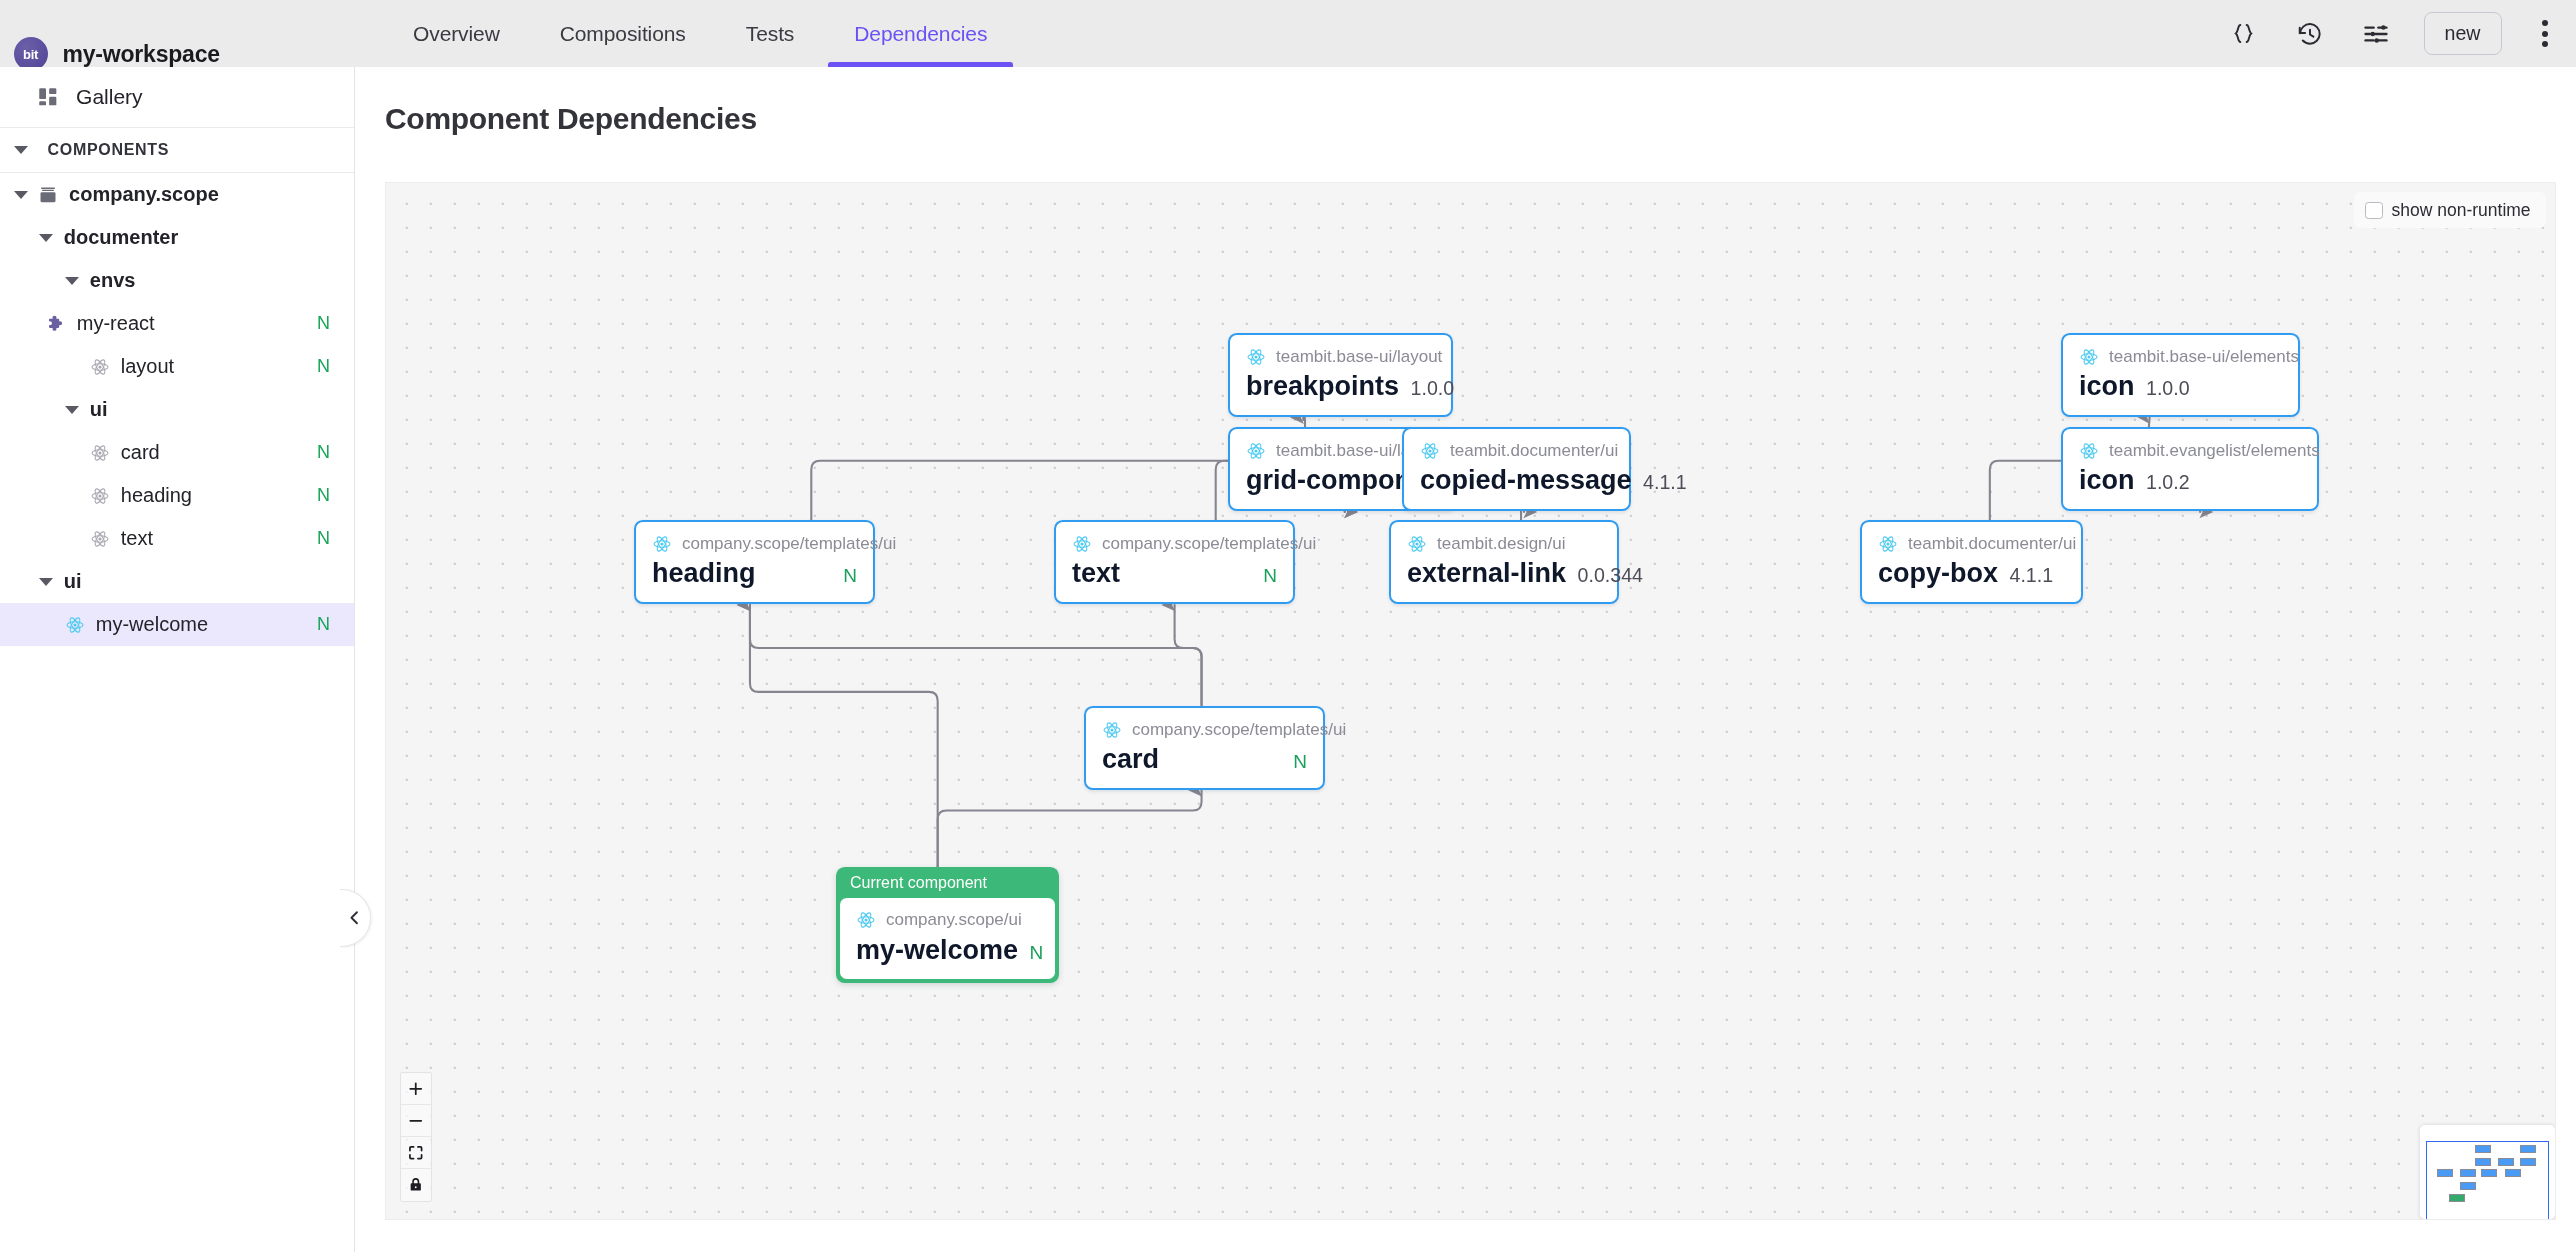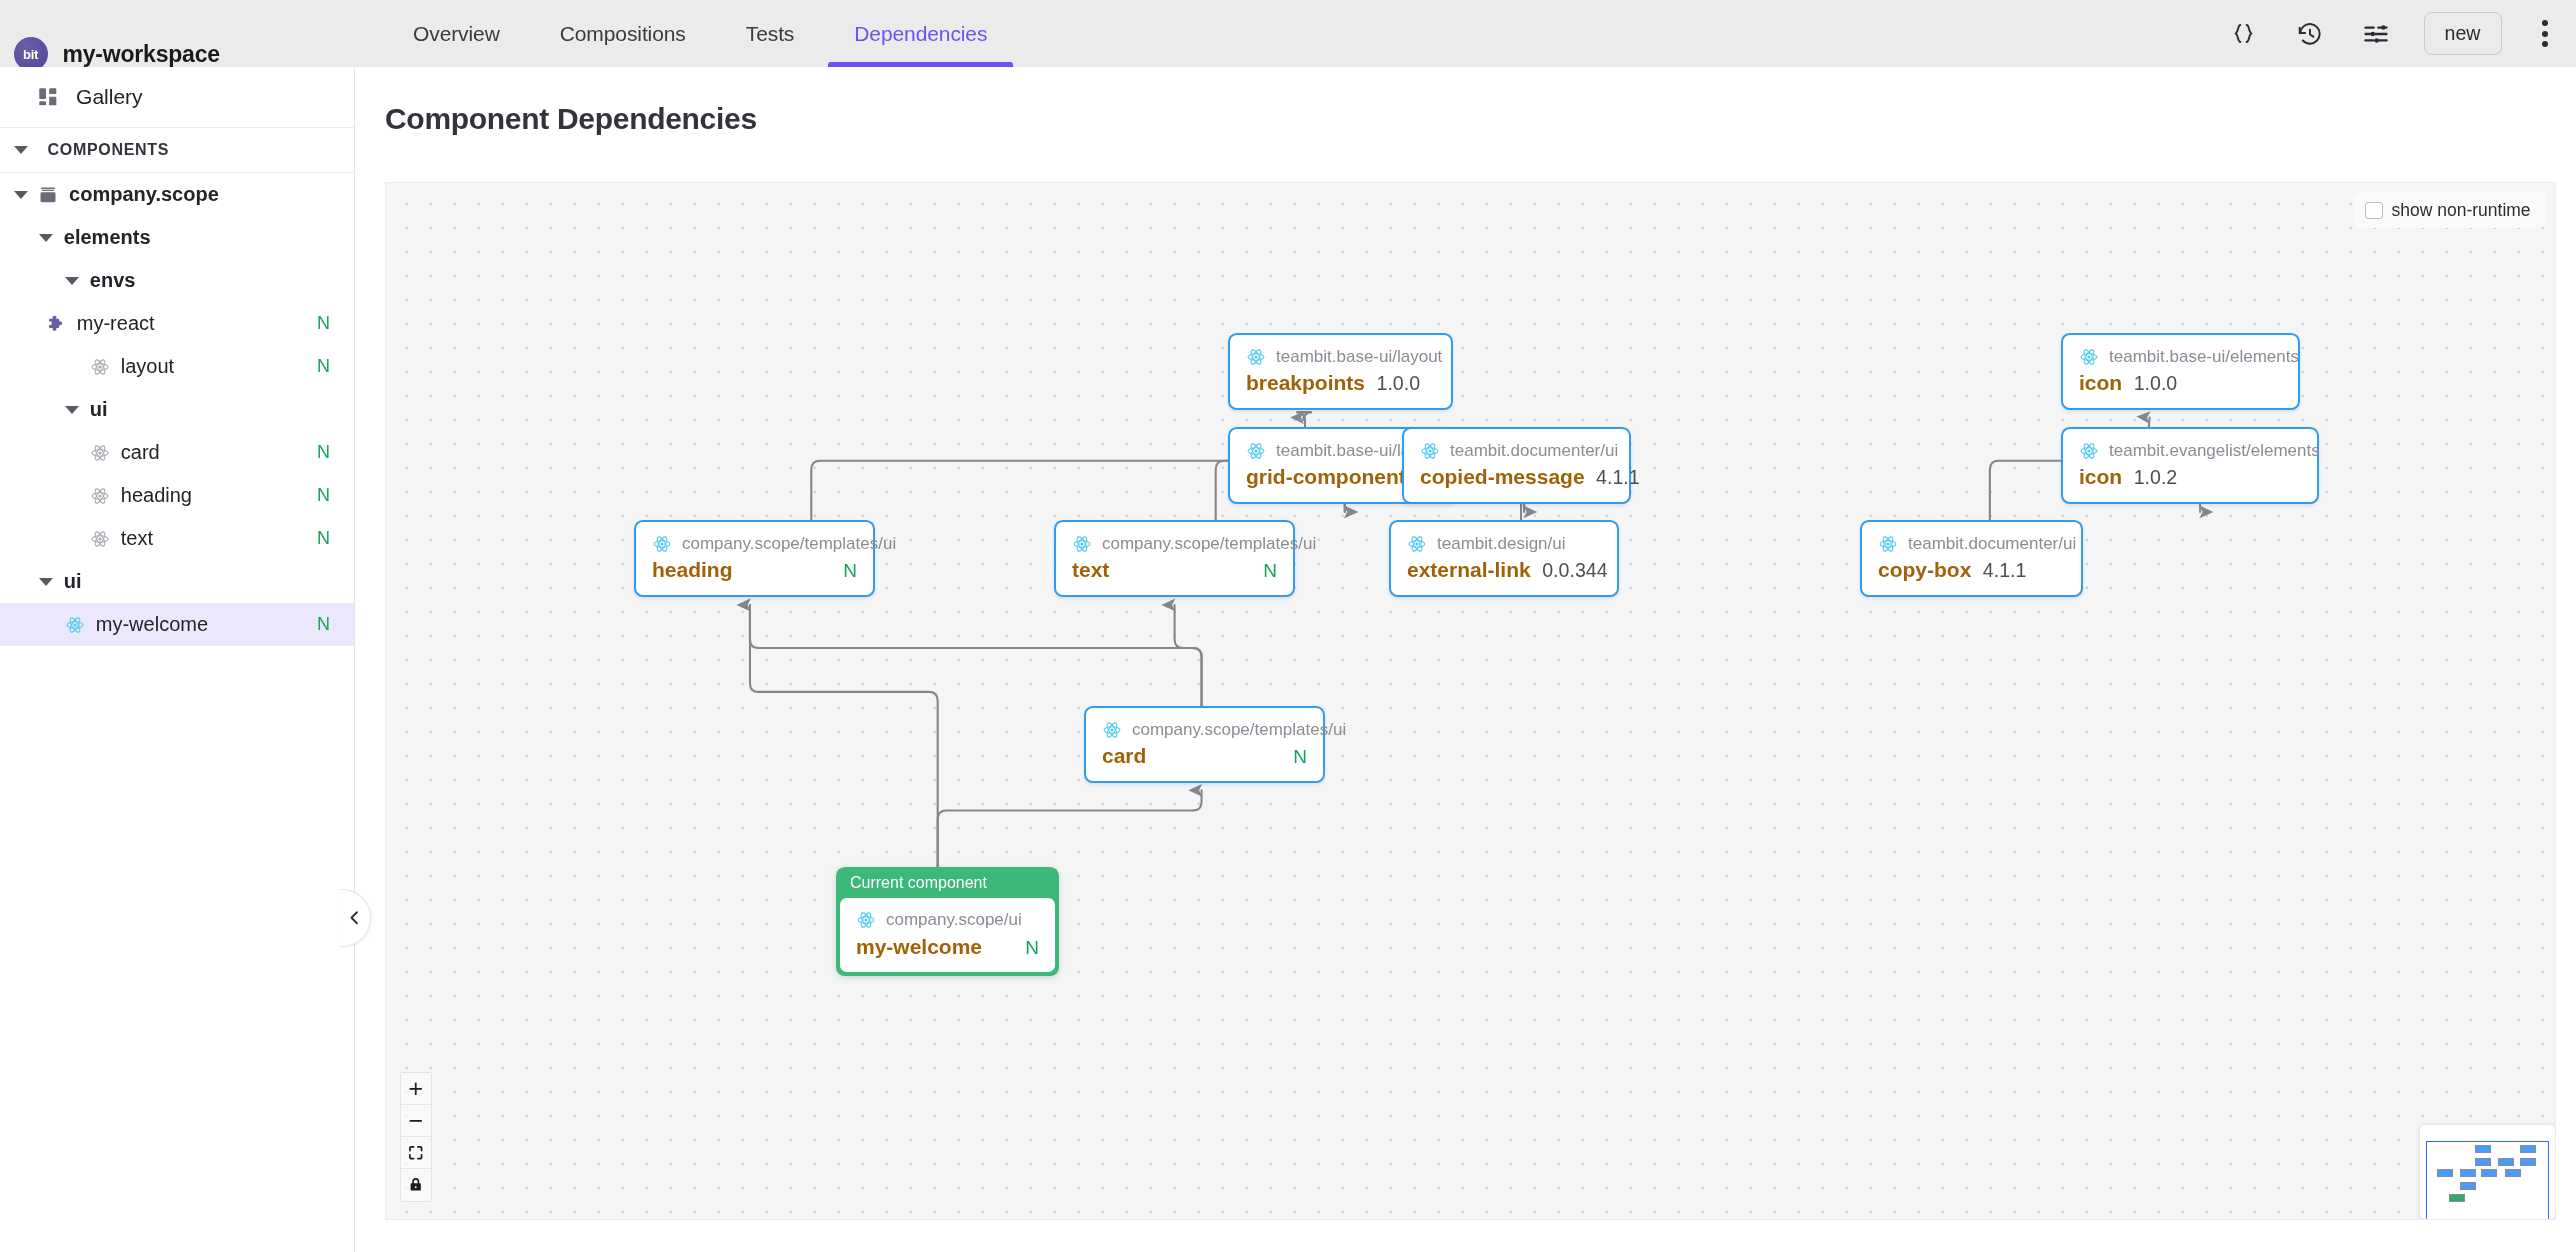--- a/index.html
+++ b/index.html
@@ -114,21 +114,21 @@
 
   
   .node {
     position: absolute; background: #ffffff; border: 2px solid #2f9cf2;
     border-radius: 8.8px; box-shadow: 0 1.3px 3.4px rgba(40,50,70,.10);
     padding: 11.5px 16px 13px 16px; z-index: 3;
   }
   .node .scope-row { display: flex; align-items: center; gap: 10px; }
   .node .scope { font-size: 17px; color: #8b8b95; white-space: nowrap; }
   .node .name-row { display: flex; align-items: baseline; gap: 11.5px; margin-top: 4.7px; }
-  .node .nm { font-size: 21px; font-weight: bold; color: #a16207; white-space: nowrap; }
+  .node .nm { font-size: 27px; font-weight: bold; color: #0f172a; white-space: nowrap; }
   .node .ver { font-size: 19.6px; color: #4d4d57; white-space: nowrap; }
   .node .nbadge { margin-left: auto; font-size: 19px; color: #1aa05a; font-weight: 500; }
 
   .node.current {
     border: none; background: #3cb878; padding: 0; overflow: hidden;
     box-shadow: 0 2px 6px rgba(40,60,50,.17);
   }
   .node.current .hdr {
     font-size: 16px; color: #ffffff; padding: 6.7px 13.5px 6.7px 14px; white-space: nowrap;
   }
@@ -260,21 +260,21 @@
           <svg width="20" height="20" viewBox="0 0 24 24" fill="#6b6b78">
             <rect x="3.5" y="3" width="17" height="1.8" rx=".9"></rect>
             <rect x="4.6" y="5.6" width="14.8" height="1.6" rx=".8"></rect>
             <rect x="3" y="8.6" width="18" height="12" rx="1.6"></rect>
           </svg>
         </span>
         <span class="tree-label bold">company.scope</span>
       </div>
       <div class="tree-row" style="padding-left: 39px;">
         <span class="caret"></span>
-        <span class="tree-label bold">elements</span>
+        <span class="tree-label bold">documenter</span>
       </div>
       <div class="tree-row" style="padding-left: 65px;">
         <span class="caret"></span>
         <span class="tree-label bold">envs</span>
       </div>
       <div class="tree-row" style="padding-left: 46px;">
         <span class="ico">
           <svg width="20" height="20" viewBox="0 0 24 24" fill="#6a5fa0">
             <path d="M10.2 2.2c1.4 0 2.4 1 2.4 2.2 0 .5-.2.9-.4 1.2h2.6c.6 0 1 .5 1 1v2.5c.3-.2.7-.4 1.2-.4 1.3 0 2.3 1 2.3 2.4s-1 2.4-2.3 2.4c-.5 0-.9-.2-1.2-.4v2.6c0 .6-.4 1-1 1h-2.6c.2.3.4.7.4 1.2 0 1.3-1 2.3-2.4 2.3s-2.4-1-2.4-2.3c0-.5.2-.9.4-1.2H4.6c-.6 0-1-.4-1-1v-2.6c.3.2.7.4 1.2.4 1.3 0 2.3-1 2.3-2.4s-1-2.4-2.3-2.4c-.5 0-.9.2-1.2.4V6.6c0-.5.4-1 1-1h3.6c-.2-.3-.4-.7-.4-1.2 0-1.2 1-2.2 2.4-2.2Z"></path>
           </svg>

